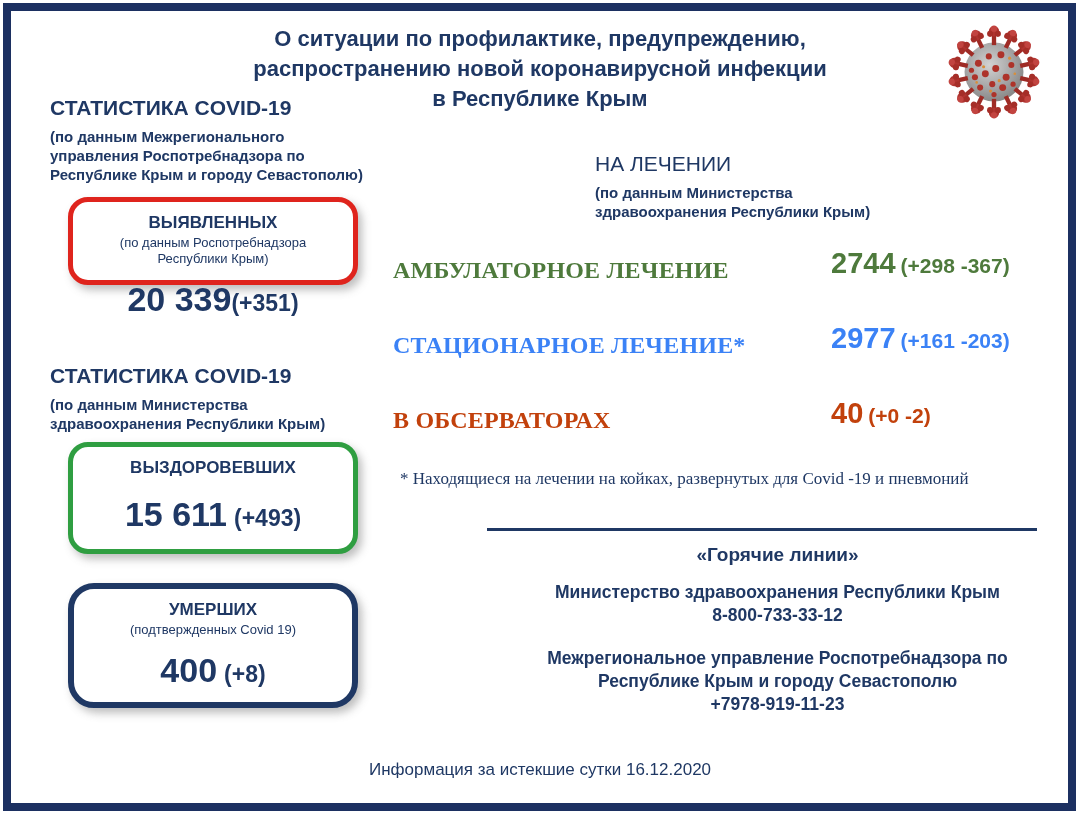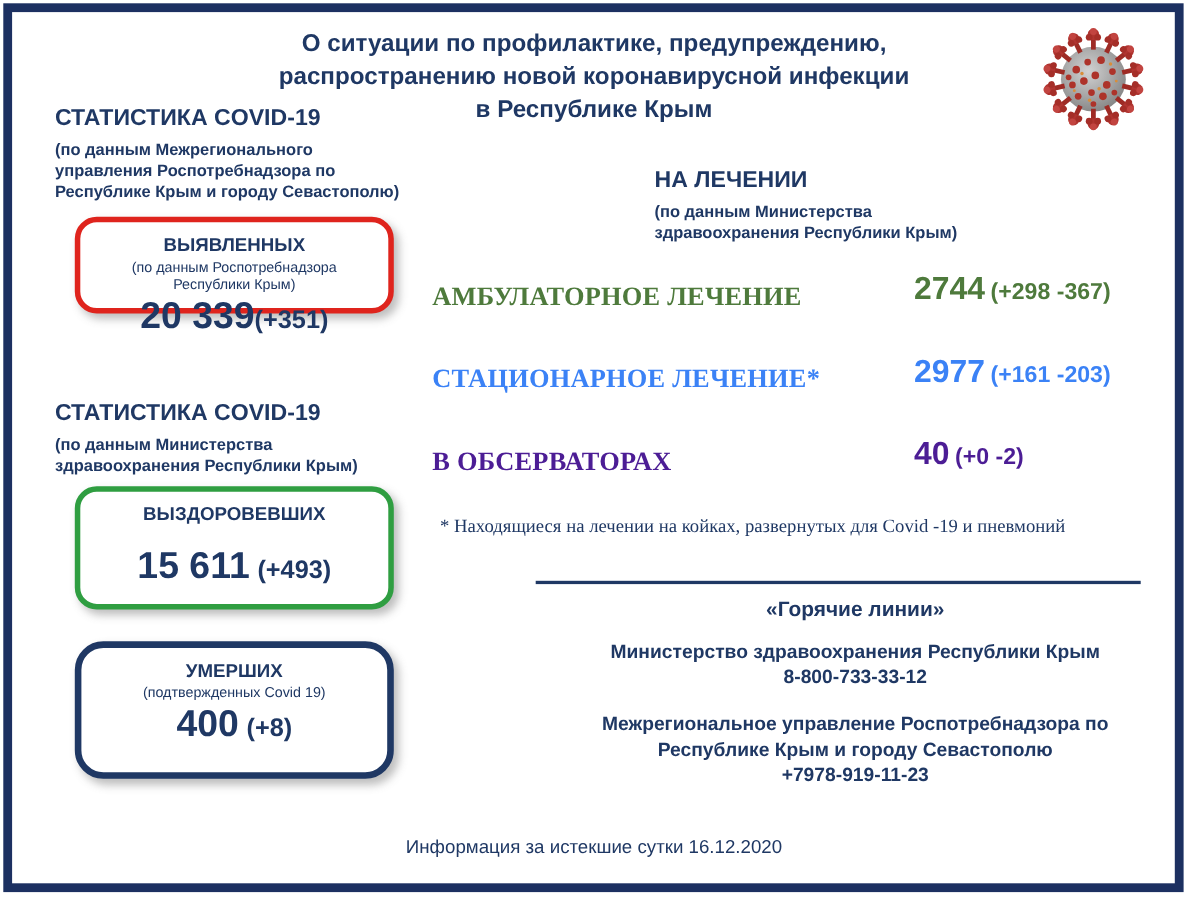--- a/index.html
+++ b/index.html
@@ -30,37 +30,37 @@
     left:68px;width:290px;box-sizing:border-box;text-align:center;
     background:#fff;border-radius:20px;
     box-shadow:4px 5px 8px rgba(110,110,110,.45);
     display:flex;flex-direction:column;align-items:center;
   }
   .box-red{top:197px;height:88px;border:5px solid #df241d;}
   .box-green{top:442px;height:112px;border:5px solid #2f9e41;}
   .box-navy{top:583px;height:125px;border:6px solid #1f3864;border-radius:26px;}
   .box-label{font-size:17px;font-weight:bold;color:#1f3864;margin-top:11px;}
   .box-sublabel{font-size:13px;color:#1f3864;line-height:16px;margin-top:2px;width:240px;}
-  .box-number{font-size:34px;font-weight:bold;color:#1f3864;line-height:36px;margin-top:2px;white-space:nowrap;}
+  .box-number{font-size:34px;font-weight:bold;color:#1f3864;line-height:36px;margin-top:14px;white-space:nowrap;}
   .box-number .delta{font-size:23px;font-weight:bold;}
   .box-green .box-number{margin-top:18px;}
   .box-green .delta{margin-left:7px;}
   .box-navy .delta{margin-left:7px;}
   
-  .tr-heading{left:595px;top:152px;width:400px;font-size:21px;font-weight:bold;}
+  .tr-heading{left:595px;top:152px;width:400px;font-size:21px;font-weight:normal;}
   .tr-sub{left:595px;top:183px;width:310px;font-size:15px;font-weight:bold;line-height:19px;}
   .t-row{left:393px;width:650px;height:48px;}
   .t-row .t-label{position:absolute;left:0;top:10px;font-size:24px;font-weight:bold;letter-spacing:0.2px;font-family:Liberation Serif, serif;}
   .t-row .t-value{position:absolute;left:438px;top:0;white-space:nowrap;}
   .t-row .t-num{font-size:29px;font-weight:bold;}
   .t-row .t-delta{font-size:21px;font-weight:bold;margin-left:5px;}
   .row0{top:247px;}  .row1{top:322px;}  .row2{top:397px;}
   .c-green{color:#4e7a3c;}
   .c-navy{color:#3b82f6;}
-  .c-red{color:#4c1d95;text-align:center;}
+  .c-red{color:#c2410c;text-align:center;}
   .footnote{
     left:400px;top:469px;width:645px;font-family:"Liberation Serif", serif;
     font-size:17px;color:#1f3864;
   }
   .divider{left:487px;top:528px;width:550px;height:3px;background:#1f3864;}
   .hotlines{
     left:505px;top:543px;width:545px;text-align:center;
     font-size:17.5px;font-weight:bold;color:#1f3864;line-height:23px;
   }
   .hotlines .hl-title{font-size:19px;margin-bottom:15px;}

